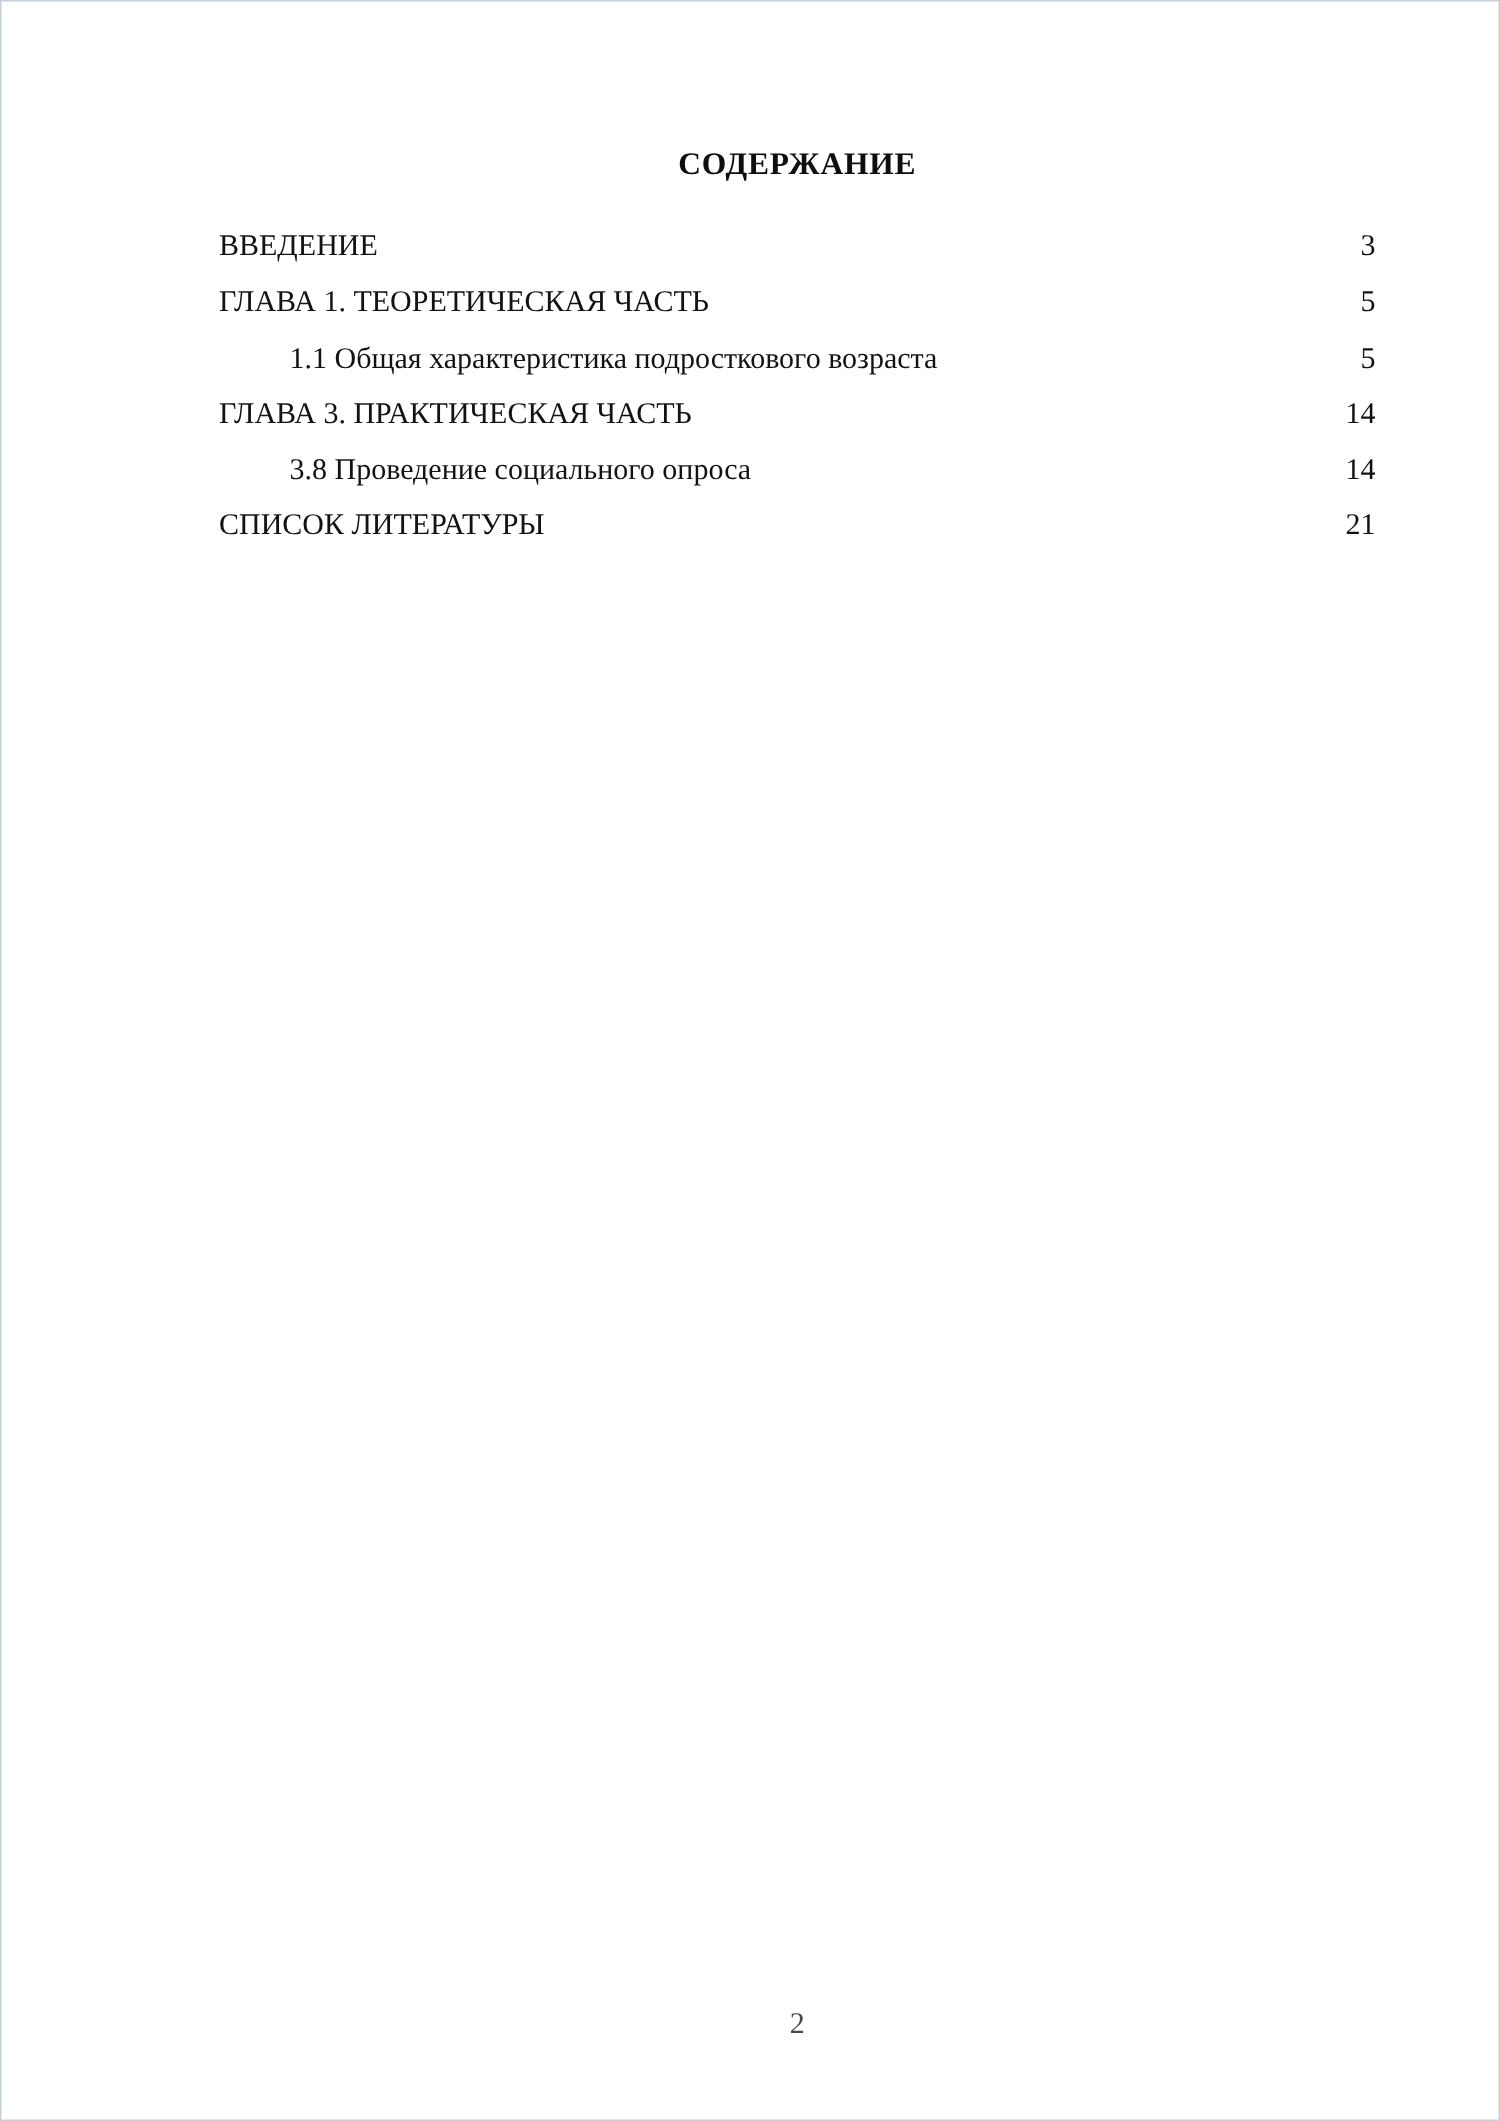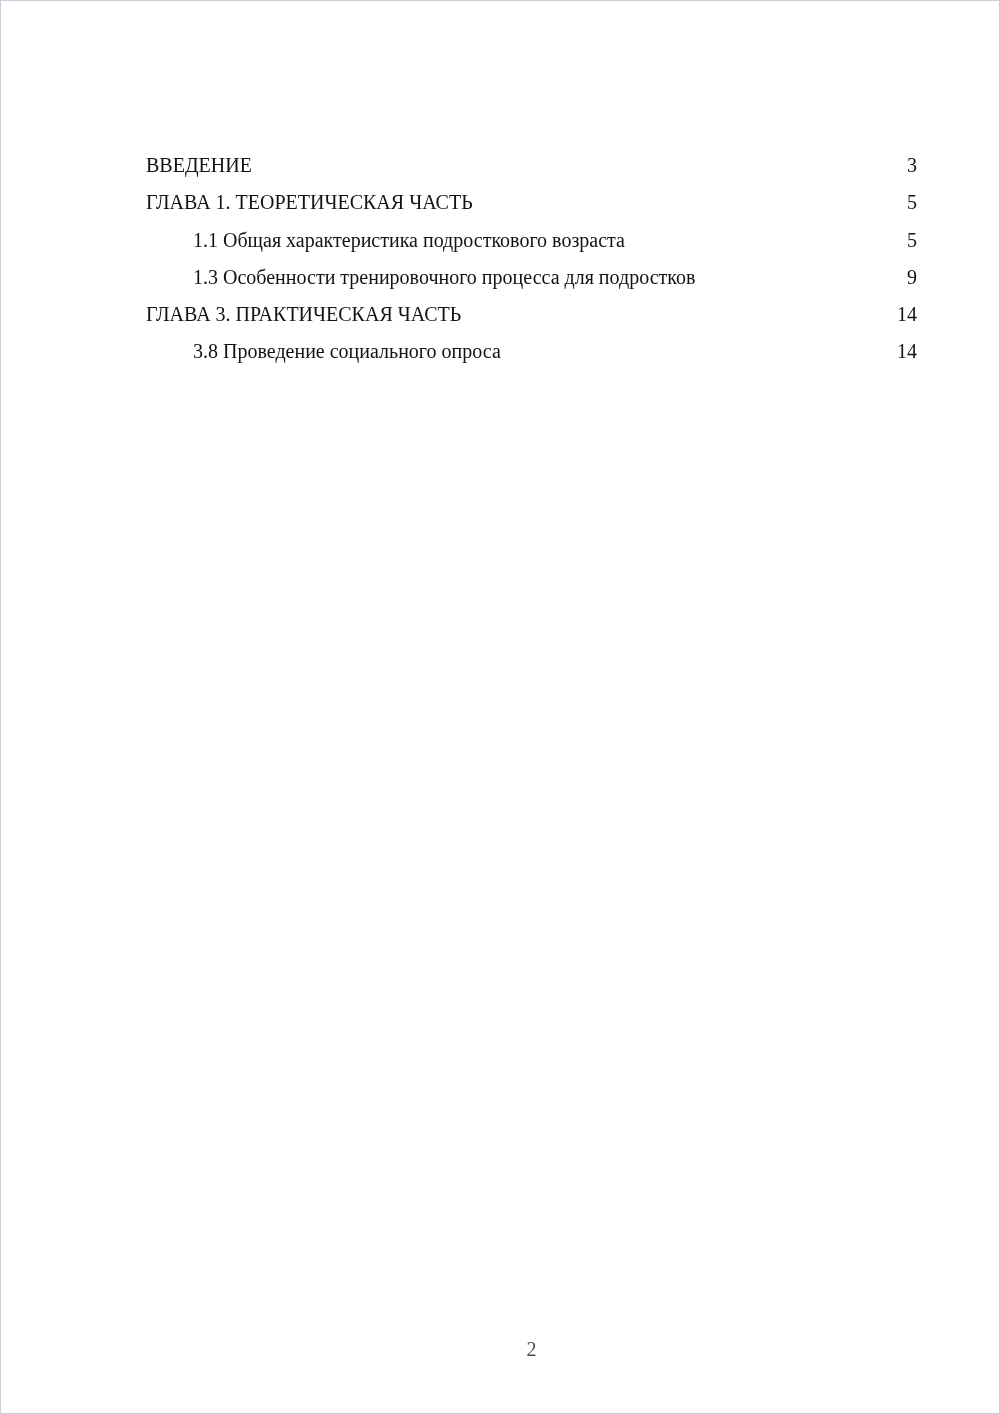--- a/index.html
+++ b/index.html
@@ -21,21 +21,21 @@
     padding: 96px 82px 0 145px;
   }
   .doc-title {
     text-align: center;
     font-weight: bold;
     font-size: 21px;
     letter-spacing: 0.5px;
     color: #0e0e0e;
   }
   .toc {
-    margin-top: 50px;
+    margin-top: 24px;
     font-size: 20px;
   }
   .toc-row {
     display: flex;
     align-items: baseline;
     line-height: 37.3px;
   }
   .toc-row .label {
     flex: 1;
     padding-right: 20px;
@@ -55,51 +55,52 @@
     text-align: center;
     font-size: 20px;
     color: #4a4a4a;
   }
 </style>
 </head>
 <body>
 
 <div class="page">
   <div class="content">
+    <h1 class="doc-title">СОДЕРЖАНИЕ</h1>
     <div class="toc" id="toc-list">
   <div class="toc-row">
     <span class="label">ВВЕДЕНИЕ</span>
     <span class="pagenum">3</span>
   </div>
 
   <div class="toc-row">
     <span class="label">ГЛАВА 1. ТЕОРЕТИЧЕСКАЯ ЧАСТЬ</span>
     <span class="pagenum">5</span>
   </div>
 
   <div class="toc-row indent-1">
     <span class="label">1.1 Общая характеристика подросткового возраста</span>
     <span class="pagenum">5</span>
   </div>
 
 
-  <div class="toc-row indent-1">
-    <span class="label">1.3 Особенности тренировочного процесса для подростков</span>
-    <span class="pagenum">9</span>
-  </div>
 
 
   <div class="toc-row">
     <span class="label">ГЛАВА 3. ПРАКТИЧЕСКАЯ ЧАСТЬ</span>
     <span class="pagenum">14</span>
   </div>
 
   <div class="toc-row indent-1">
     <span class="label">3.8 Проведение социального опроса</span>
     <span class="pagenum">14</span>
   </div>
 
 
 
+  <div class="toc-row">
+    <span class="label">СПИСОК ЛИТЕРАТУРЫ</span>
+    <span class="pagenum">21</span>
+  </div>
 </div>
   </div>
   <div class="footer">2</div>
 </div>
 
 </body></html>

